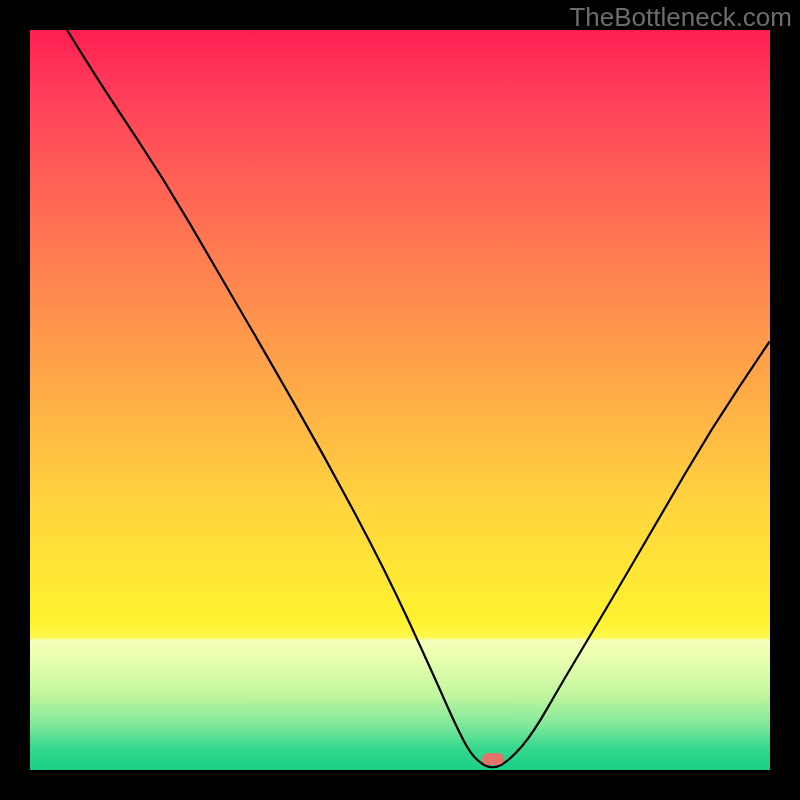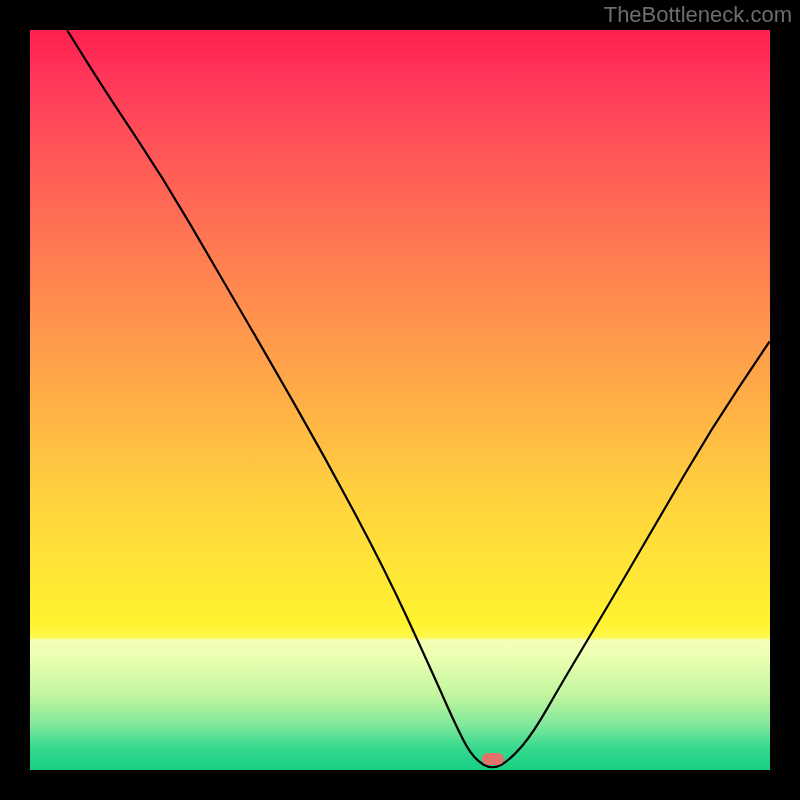--- a/index.html
+++ b/index.html
@@ -15,21 +15,21 @@
     position: relative;
     width: 800px;
     height: 800px;
     background: #000;
   }
   .watermark {
     position: absolute;
     top: 2px;
     right: 8px;
     color: #6d6d6d;
-    font-size: 22px;
+    font-size: 26px;
     font-weight: 500;
     z-index: 10;
     user-select: none;
   }
   .plot-area {
     position: absolute;
     left: 30px;
     top: 30px;
     width: 740px;
     height: 740px;

